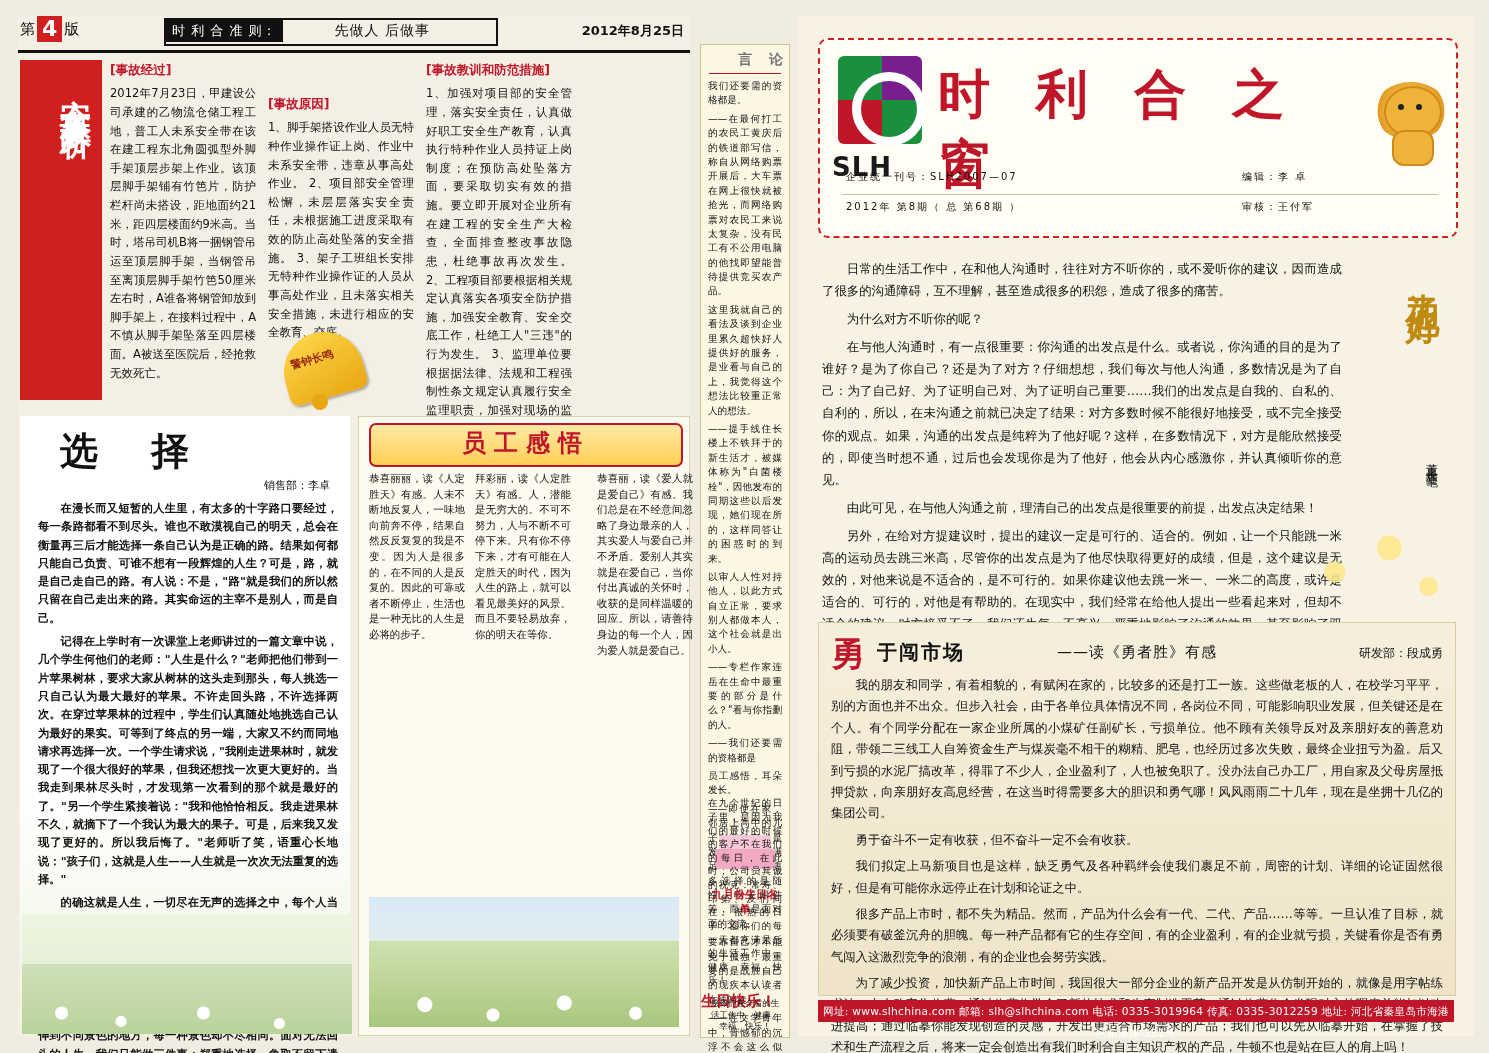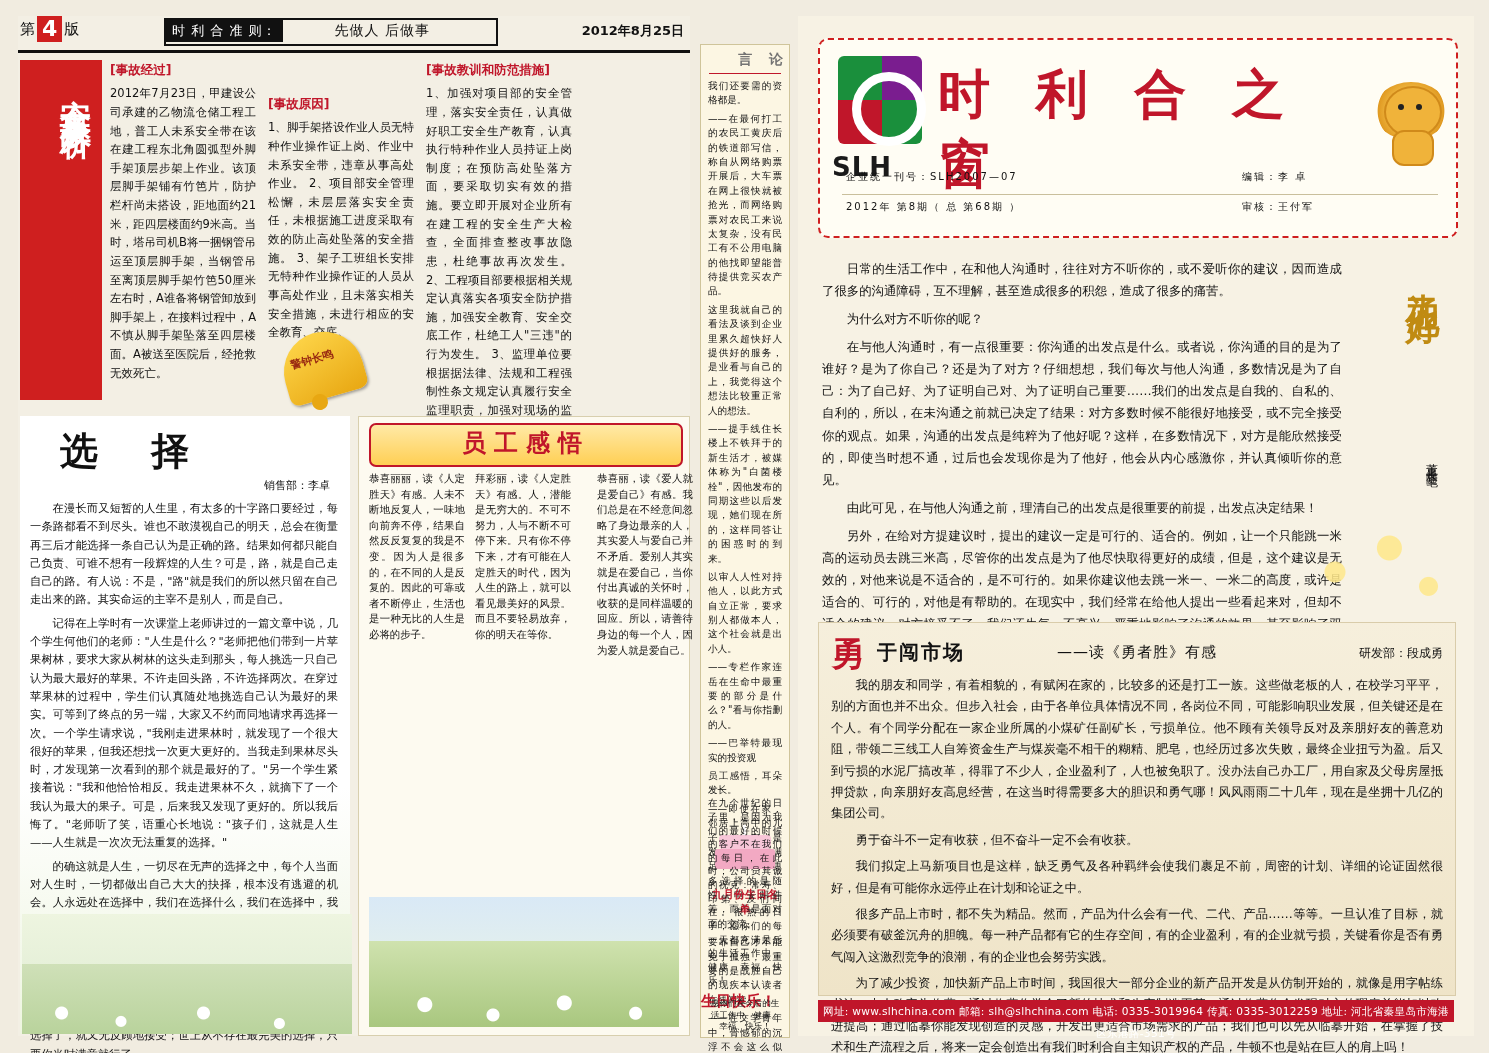--- a/index.html
+++ b/index.html
@@ -32,21 +32,21 @@
 
   .bell{position:absolute;left:246px;top:300px;width:130px;height:110px;}
   .bell .bellbody{position:absolute;left:18px;top:16px;width:80px;height:66px;background:linear-gradient(160deg,#ffd84d,#e8a712);border-radius:44px 44px 10px 10px;transform:rotate(-16deg);box-shadow:1px 2px 3px rgba(0,0,0,.35);}
   .bell .belltxt{position:absolute;left:26px;top:36px;color:#9a2b12;font-size:11px;font-weight:bold;transform:rotate(-16deg);}
   .bell .clap{position:absolute;left:48px;top:78px;width:16px;height:16px;background:#e8a712;border-radius:50%;transform:rotate(-16deg);}
 
   .choose-area{position:absolute;left:2px;top:400px;width:330px;height:618px;background:linear-gradient(#ffffff 60%,#eef5e0 100%);}
   .choose-title{position:absolute;left:40px;top:10px;font-size:38px;font-weight:bold;letter-spacing:20px;color:#111;font-family:"DejaVu Serif","Liberation Serif",serif;}
   .choose-by{position:absolute;right:20px;top:62px;font-size:11px;color:#111;}
   .choose-body{position:absolute;left:10px;top:84px;width:308px;font-size:11.3px;line-height:1.62;color:#111;text-align:justify;}
-  .choose-body p{margin:0 0 5px 0;text-indent:2em;}
+  .choose-body p{margin:0 0 5px 8px;text-indent:2em;font-weight:bold;}
   .flowers{position:absolute;left:2px;bottom:0;width:330px;height:120px;background:linear-gradient(#eef5e0,#dcead0);}
   .flowers::after{content:"";position:absolute;left:0;bottom:0;width:100%;height:70px;
     background:radial-gradient(circle at 12% 70%,#ffffff 6px,transparent 7px),
                radial-gradient(circle at 30% 82%,#ffffff 5px,transparent 6px),
                radial-gradient(circle at 55% 70%,#ffffff 6px,transparent 7px),
                radial-gradient(circle at 78% 85%,#ffffff 5px,transparent 6px),
                linear-gradient(#cfe0b8,#b9d39c);}
 
   .emp-area{position:absolute;left:340px;top:400px;width:330px;height:618px;background:#fdfaf0;border:1px solid #d8cfae;}
   .emp-banner{position:absolute;left:10px;top:6px;width:310px;height:40px;background:linear-gradient(#ffe9a6,#ffcf54);border:2px solid #c0162a;border-radius:7px;}
@@ -197,21 +197,21 @@
   <div class="mid">
     <div class="mid-title">言 论</div>
     <div class="mid-rule"></div>
     <div class="mid-body">
       <p>我们还要需的资格都是。</p>
       <p>——在最何打工的农民工黄庆后的铁道部写信，称自从网络购票开展后，大车票在网上很快就被抢光，而网络购票对农民工来说太复杂，没有民工有不公用电脑的他找即望能普待提供竞买农产品。</p>
       <p>这里我就自己的看法及谈到企业里累久超快好人提供好的服务，是业看与自己的上，我觉得这个想法比较重正常人的想法。</p>
       <p>——提手线住长楼上不铁拜于的新生活才，被媒体称为"白菌楼栓"，因他发布的同期这些以后发现，她们现在所的，这样同答让的困惑时的到来。</p>
       <p>以审人人性对持他人，以此方式自立正常，要求别人都做本人，这个社会就是出小人。</p>
       <p>——专栏作家连岳在生命中最重要的部分是什么？"看与你指删的人。</p>
-      <p>——巴举特最现实的投资观</p>
+      <p>——我们还要需的资格都是</p>
       <p>员工感悟，耳朵发长。</p>
       <p>——即使在家，邻居上高中的儿子在什么事也是发起信的愤不满足，因在人们更多选择的是随性、电子邮件等，而不是面对面的交流。</p>
       <p>要靠自己才不能免于孤独，最重要的是战胜自己的现疾本认读者在线阅读</p>
       <p>——在文学青年中，骨憾郁的沉浮不会这么似吧；过有刀口可言，百姓也不会这么壮大；没有脚子，为半水运造都不坑。</p>
 
     </div>
     <div class="cake">
       <div class="candle"></div>
         <div class="top"></div>
         <div class="bot"></div>

